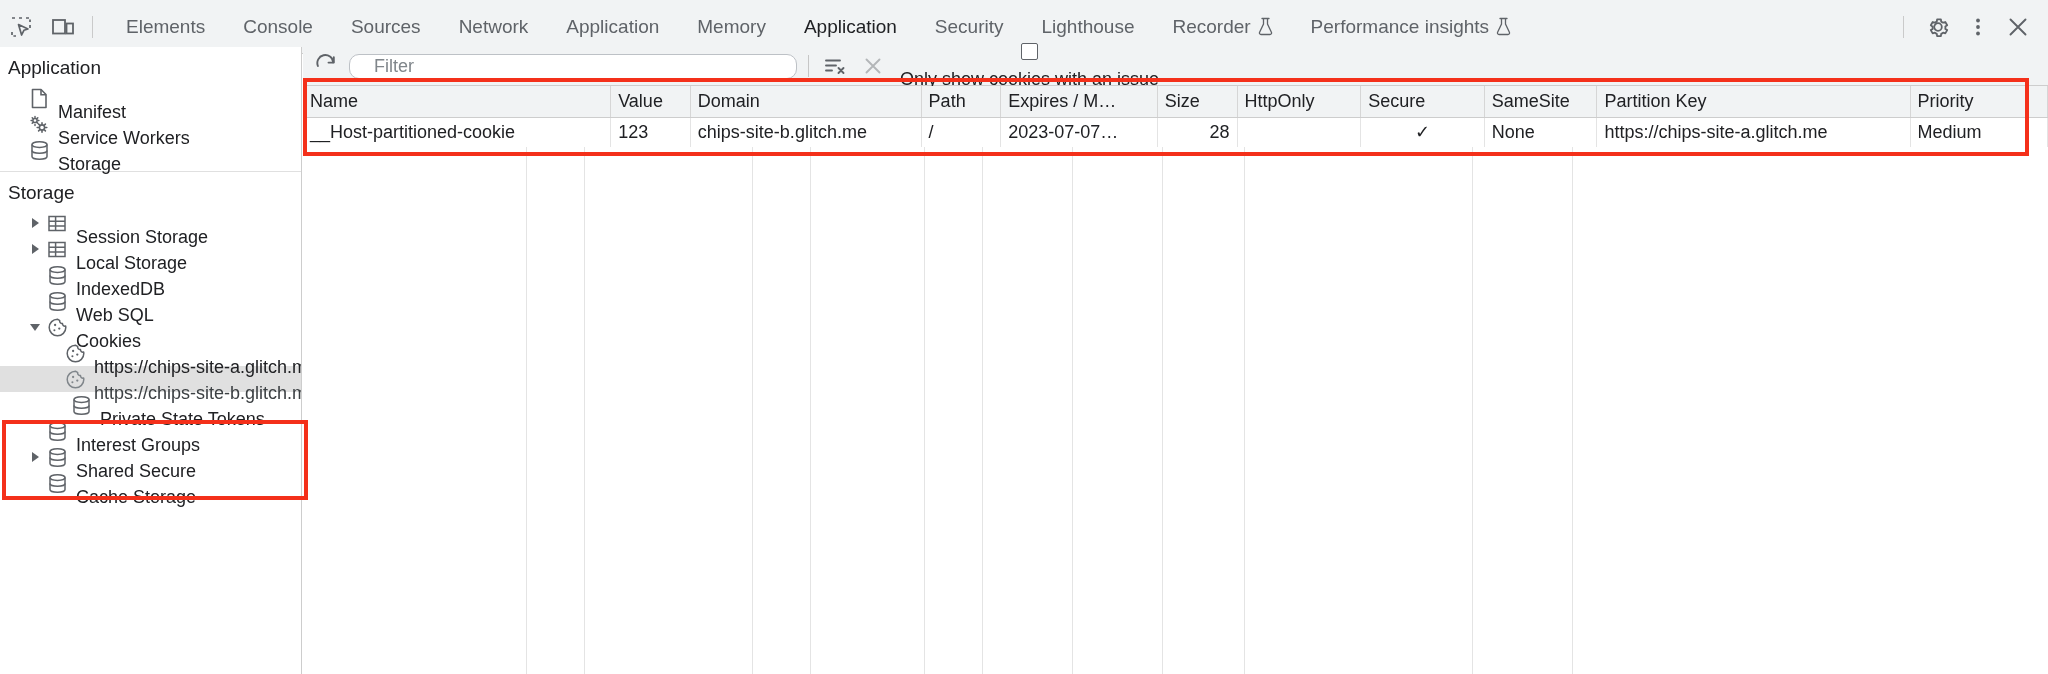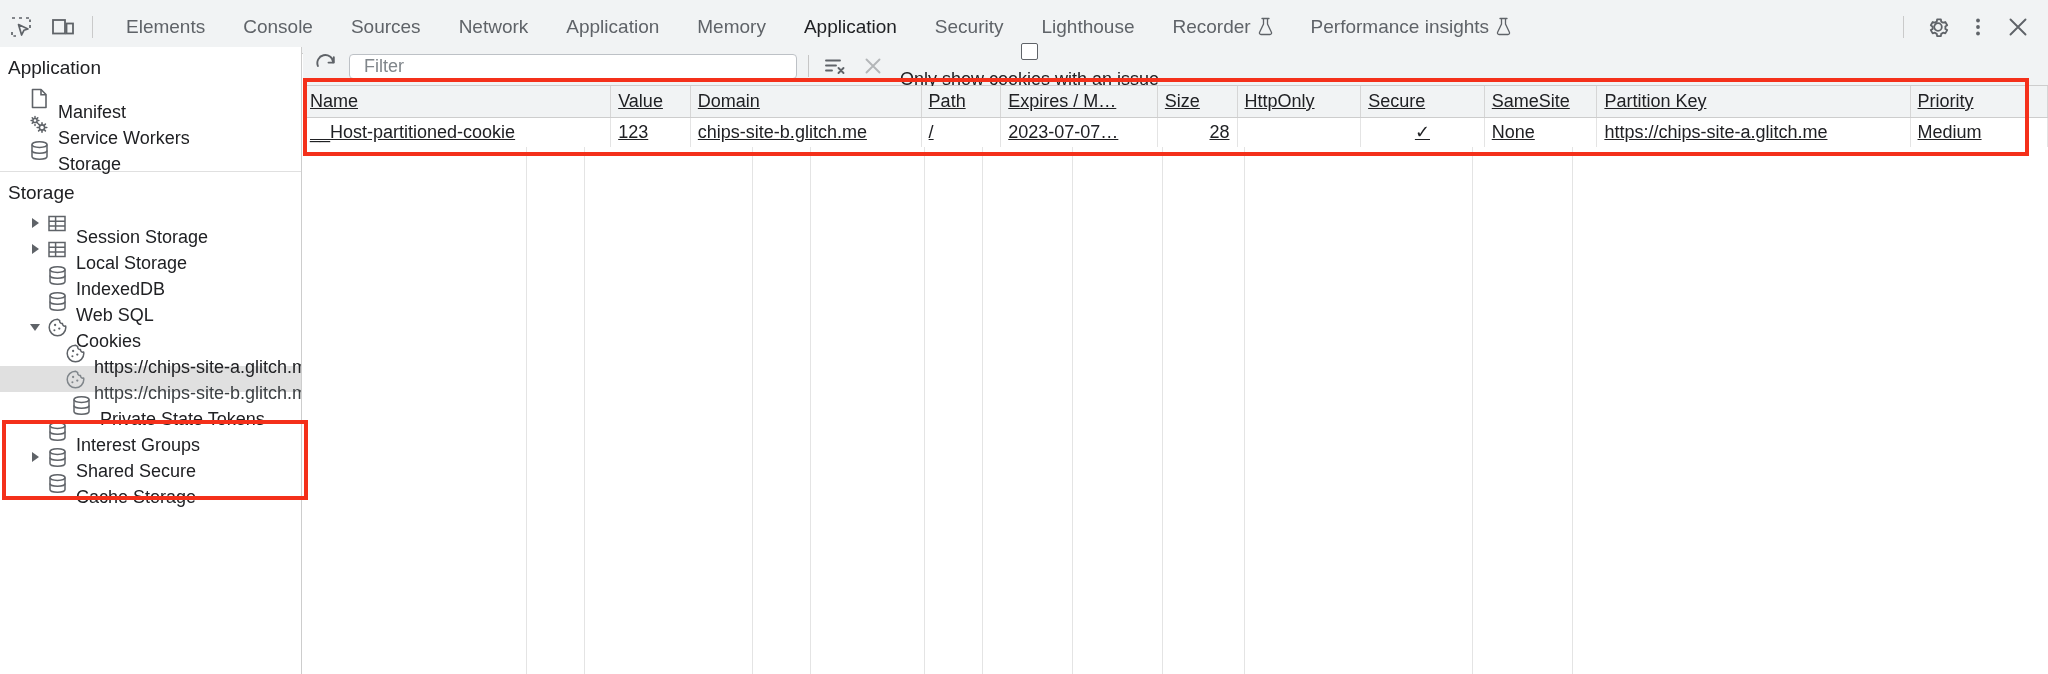--- a/index.html
+++ b/index.html
@@ -110,43 +110,43 @@
     gap: 8px;
   }
   .fb-icon {
     width: 30px; height: 30px; flex: none;
     display: flex; align-items: center; justify-content: center;
     cursor: pointer;
   }
   .fb-icon.disabled { opacity: .42; cursor: default; }
   .filter-input {
     flex: none; width: 448px; height: 25px;
-    background: #fff; border: 1px solid #bdc1c6; border-radius: 4px;
+    background: #fff; border: 1px solid #bdc1c6; border-radius: 10px;
     font-size: 18px; color: #202124;
-    padding: 0 14px;
+    padding: 0 24px;
     font-family: "Liberation Sans", sans-serif;
   }
   .filter-input::placeholder { color: #80868b; }
   .fb-sep { width: 1px; height: 22px; background: #c6c6c6; flex: none; margin: 0 3px; }
   .chk-wrap {
     display: flex; align-items: center; gap: 9px; cursor: pointer;
     margin-left: 4px;
     flex-direction: column;
   }
   .chk {
     width: 17px; height: 17px; border: 1.6px solid #5f6368;
     border-radius: 2px; background: #fff; flex: none;
   }
   .chk-label { font-size: 18px; color: #202124; white-space: nowrap; }
 
   
   .table-area { position: relative; width: 1745px; height: 588px; }
   table.cookies {
     width: 1745px; border-collapse: collapse; table-layout: fixed;
-    font-size: 18px; color: #202124; text-decoration: underline;
+    font-size: 18px; color: #202124;
   }
   table.cookies th {
     background: #f1f3f4;
     font-weight: normal; text-align: left;
     height: 31px; padding: 0 7px;
     border-right: 1px solid #d6d6d6;
     border-bottom: 1px solid #cdcdcd;
     white-space: nowrap; overflow: hidden; text-overflow: ellipsis;
   }
   table.cookies td {

